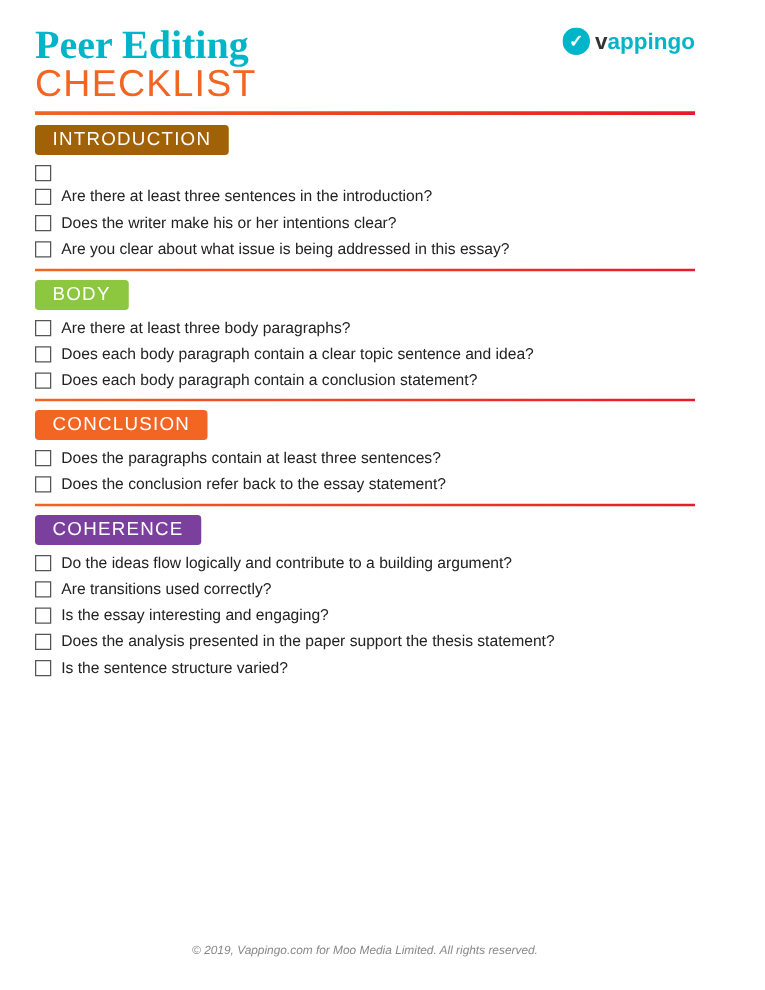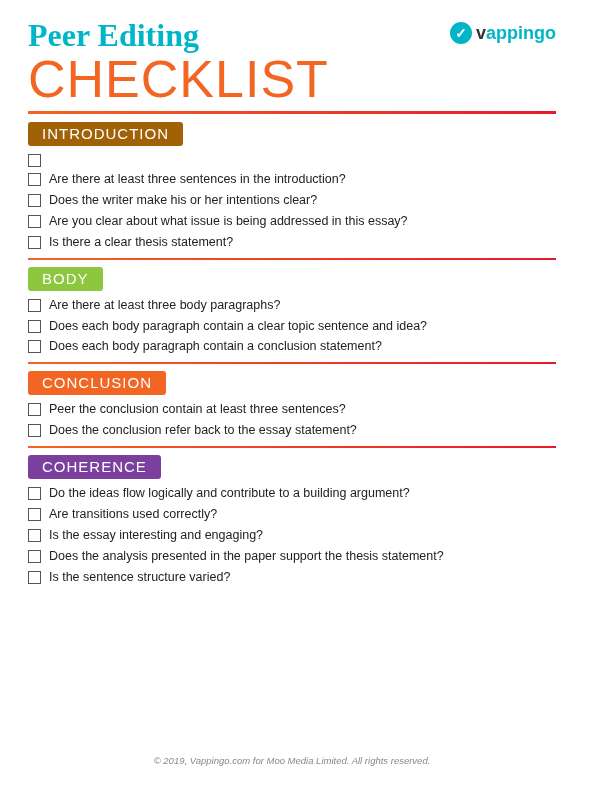--- a/index.html
+++ b/index.html
@@ -33,21 +33,21 @@
     .peer-editing {
       font-family: 'Comic Sans MS', 'Segoe Script', cursive;
       font-size: 32px;
       color: #00b5c8;
       line-height: 1.1;
       font-weight: bold;
     }
 
     .checklist {
       font-family: Impact, Arial Black, sans-serif;
-      font-size: 52px;
+      font-size: 30px;
       color: #f26522;
       letter-spacing: 1px;
       text-transform: uppercase;
       line-height: 1;
     }
 
     .logo-area {
       display: flex;
       flex-direction: column;
       align-items: center;
@@ -175,39 +175,36 @@
           <div class="checkbox"></div>
         </div><div class="checklist-item">
           <div class="checkbox"></div>
           <span class="item-text">Are there at least three sentences in the introduction?</span>
         </div><div class="checklist-item">
           <div class="checkbox"></div>
           <span class="item-text">Does the writer make his or her intentions clear?</span>
         </div><div class="checklist-item">
           <div class="checkbox"></div>
           <span class="item-text">Are you clear about what issue is being addressed in this essay?</span>
-        </div><div class="checklist-item">
-          <div class="checkbox"></div>
-          <span class="item-text">Is there a clear thesis statement?</span>
         </div></div>
       <div class="section-divider"></div>
       <div class="section"><div class="section-header bg-green"><span class="section-header-text">BODY</span></div><div class="checklist-item">
           <div class="checkbox"></div>
           <span class="item-text">Are there at least three body paragraphs?</span>
         </div><div class="checklist-item">
           <div class="checkbox"></div>
           <span class="item-text">Does each body paragraph contain a clear topic sentence and idea?</span>
         </div><div class="checklist-item">
           <div class="checkbox"></div>
           <span class="item-text">Does each body paragraph contain a conclusion statement?</span>
         </div></div>
       <div class="section-divider"></div>
       <div class="section"><div class="section-header bg-orange"><span class="section-header-text">CONCLUSION</span></div><div class="checklist-item">
           <div class="checkbox"></div>
-          <span class="item-text">Peer the conclusion contain at least three sentences?</span>
+          <span class="item-text">Does the paragraphs contain at least three sentences?</span>
         </div><div class="checklist-item">
           <div class="checkbox"></div>
           <span class="item-text">Does the conclusion refer back to the essay statement?</span>
         </div></div>
       <div class="section-divider"></div>
       <div class="section"><div class="section-header bg-purple"><span class="section-header-text">COHERENCE</span></div><div class="checklist-item">
           <div class="checkbox"></div>
           <span class="item-text">Do the ideas flow logically and contribute to a building argument?</span>
         </div><div class="checklist-item">
           <div class="checkbox"></div>

